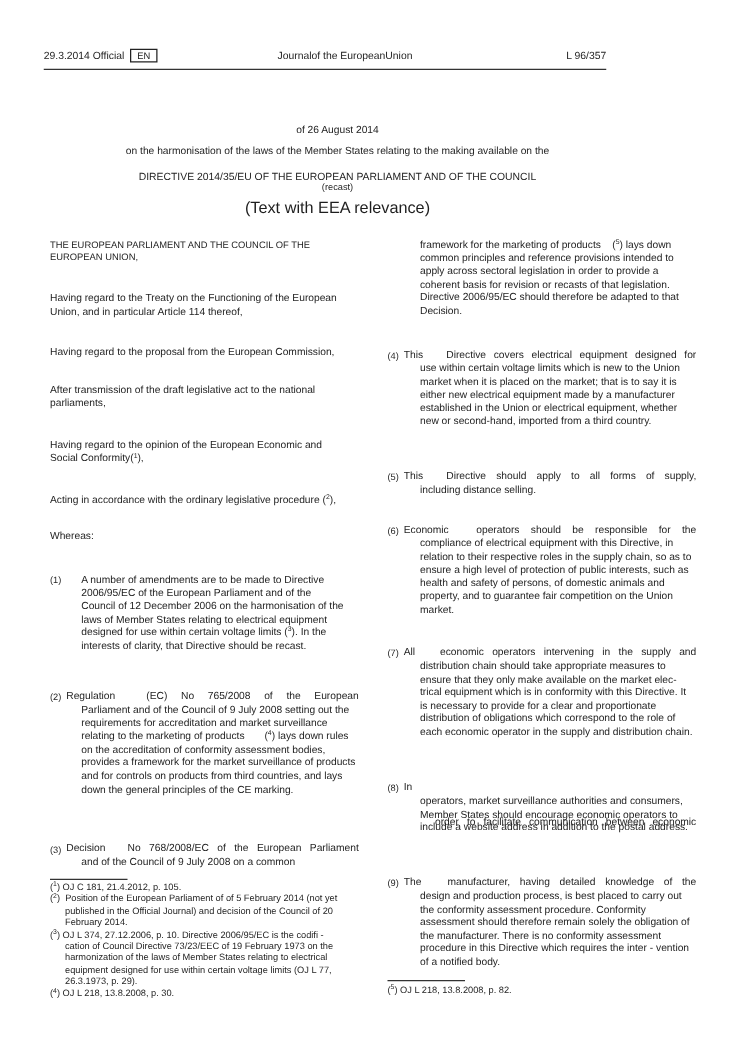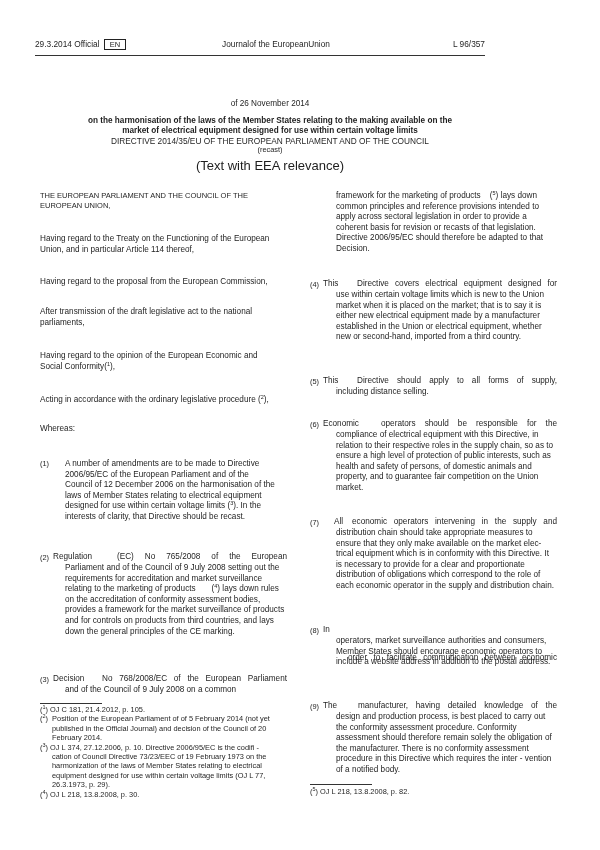--- a/index.html
+++ b/index.html
@@ -29,24 +29,23 @@
 <div class="abs hdr" style="left:35px;">
   <span>29.3.2014</span>
   <span>Official</span>
   <span class="en-box">EN</span>
 </div>
 <div class="abs hdr" style="left:222px;">Journalof the EuropeanUnion</div>
 <div class="abs hdr" style="right:115px;">L 96/357</div>
 <div class="rule" style="left:35px;width:450px;"></div>
 
 <div class="center title" style="width:470px;left:35px;">DIRECTIVE 2014/35/EU OF THE EUROPEAN PARLIAMENT AND OF THE COUNCIL</div>
-<div class="center date" style="width:470px;left:35px;">of 26 November 2014</div>
-<div class="center subject" style="width:470px;left:35px;font-weight:bold;">
+<div class="center date" style="width:470px;left:35px;">of 26 August 2014</div>
+<div class="center subject" style="width:470px;left:35px;">
   <div>on the harmonisation of the laws of the Member States relating to the making available on the</div>
-  <div>market of electrical equipment designed for use within certain voltage limits</div>
 </div>
 <div class="center recast" style="width:470px;left:35px;">(recast)</div>
 <div class="center eea" style="width:470px;left:35px;">(Text with EEA relevance)</div>
 
 <div class="para" style="left:40px;top:191px;width:225px;font-size:7.5px;line-height:10px;">THE EUROPEAN PARLIAMENT AND THE COUNCIL OF THE EUROPEAN UNION,</div>
 <div class="para" style="left:40px;top:234px;">Having regard to the Treaty on the Functioning of the European Union, and in particular Article 114 thereof,</div>
 <div class="para" style="left:40px;top:277px;">Having regard to the proposal from the European Commission,</div>
 <div class="para" style="left:40px;top:307px;width:232px;">After transmission of the draft legislative act to the national parliaments,</div>
 <div class="para" style="left:40px;top:351px;width:240px;">
   <span>Having regard to the opinion of the European Economic and Social Conformity</span>(<sup>1</sup><span>),</span>
@@ -94,21 +93,21 @@
 <div class="abs" style="left:323px;top:376px;">This</div>
 <div class="abs just" style="left:357px;top:376px;width:200px;">Directive should apply to all forms of supply,</div>
 <div class="rec" style="left:336px;top:387px;width:220px;">including distance selling.</div>
 
 <div class="num" style="left:310px;top:420px;">(6)</div>
 <div class="abs" style="left:323px;top:419px;">Economic</div>
 <div class="abs just" style="left:381px;top:419px;width:176px;">operators should be responsible for the</div>
 <div class="rec" style="left:336px;top:430px;width:220px;">compliance of electrical equipment with this Directive, in relation to their respective roles in the supply chain, so as to ensure a high level of protection of public interests, such as health and safety of persons, of domestic animals and property, and to guarantee fair competition on the Union market.</div>
 
 <div class="num" style="left:310px;top:518px;">(7)</div>
-<div class="abs" style="left:334px;top:517px;">All</div>
+<div class="abs" style="left:323px;top:517px;">All</div>
 <div class="abs just" style="left:352px;top:517px;width:205px;">economic operators intervening in the supply and</div>
 <div class="rec" style="left:336px;top:528px;width:220px;">distribution chain should take appropriate measures to ensure that they only make available on the market elec- trical equipment which is in conformity with this Directive. It is necessary to provide for a clear and proportionate distribution of obligations which correspond to the role of each economic operator in the supply and distribution chain.</div>
 
 <div class="num" style="left:310px;top:626px;">(8)</div>
 <div class="abs" style="left:323px;top:625px;">In</div>
 <div class="abs just" style="left:348px;top:653px;width:209px;">order to facilitate communication between economic</div>
 <div class="rec" style="left:336px;top:636px;width:220px;">operators, market surveillance authorities and consumers, Member States should encourage economic operators to include a website address in addition to the postal address.</div>
 
 <div class="num" style="left:310px;top:702px;">(9)</div>
 <div class="abs" style="left:323px;top:701px;">The</div>

